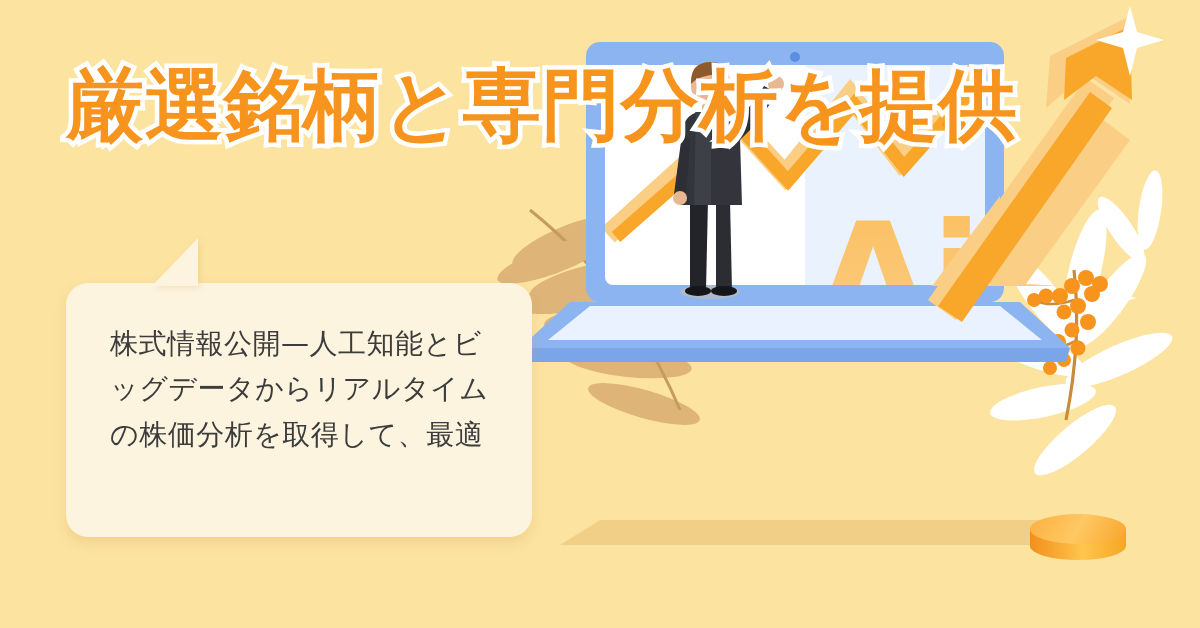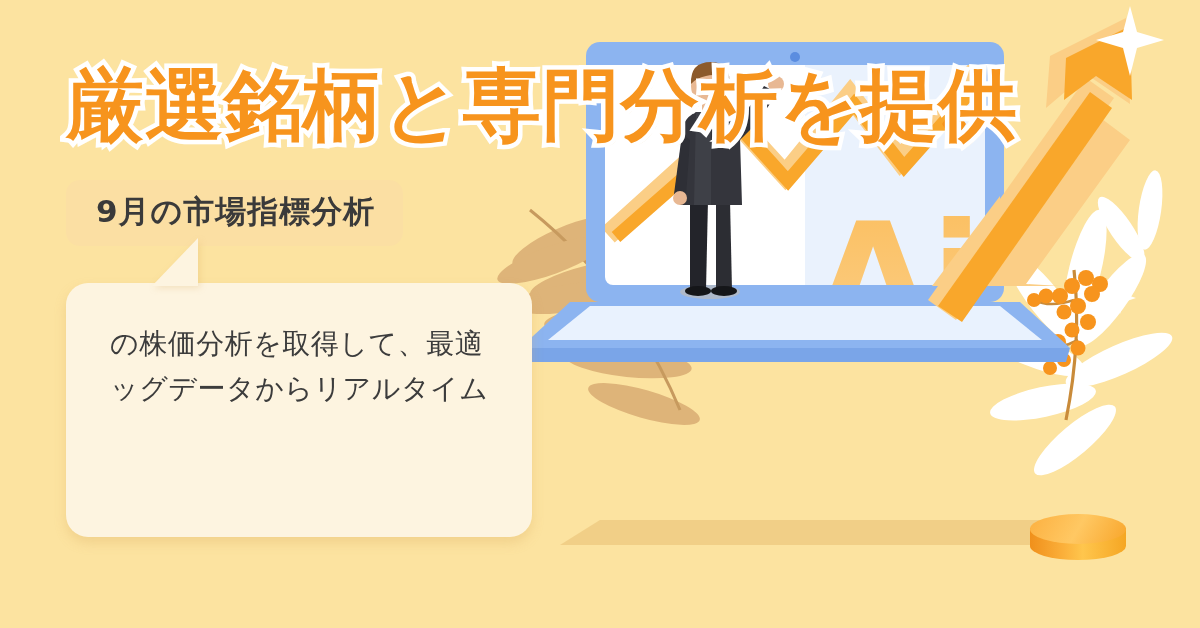--- a/index.html
+++ b/index.html
@@ -193,27 +193,27 @@
       <g fill="#FFFFFF">
         <path d="M826 178 L831 192 L845 197 L831 202 L826 216 L821 202 L807 197 L821 192 Z"></path>
         <path d="M1120 282 L1124 294 L1136 298 L1124 302 L1120 314 L1116 302 L1104 298 L1116 294 Z" opacity="0.95"></path>
       </g>
     </g>
   </svg>
 
   <div class="headline-shadow">厳選銘柄と専門分析を提供</div>
   <div class="headline">厳選銘柄と専門分析を提供</div>
 
-  <div class="badge">9月の市場指標分析</div>
 
   <div class="card-tail"></div>
   <div class="card">
     <div class="card-body">
+      <div>株式情報公開—人工知能とビ</div>
+      <div>ッグデータからリアルタイム</div>
       <div>の株価分析を取得して、最適</div>
-      <div>ッグデータからリアルタイム</div>
     </div>
   </div>
 
   <svg class="illo" viewBox="0 0 670 628" preserveAspectRatio="none" style="overflow:visible">
     <defs>
       <linearGradient id="gradA" x1="0" y1="0" x2="0" y2="1">
         <stop offset="0%" stop-color="#FBBE5E"></stop>
         <stop offset="100%" stop-color="#FBD08A"></stop>
       </linearGradient>
       <linearGradient id="gradLine" x1="0" y1="0" x2="1" y2="0">

